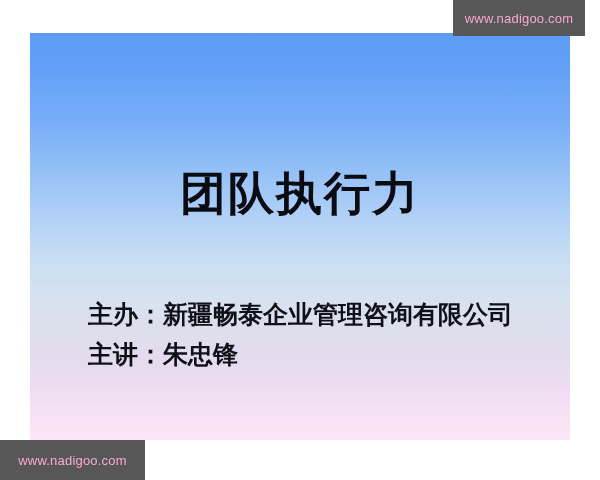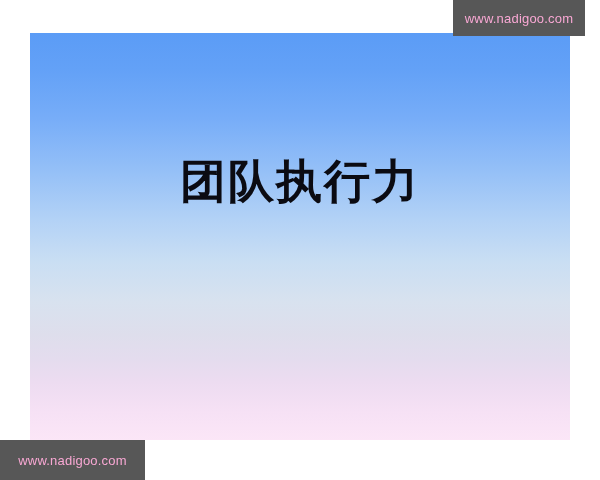--- a/index.html
+++ b/index.html
@@ -44,21 +44,21 @@
         #f6e1f5 93%,
         #fbe6f7 100%
       );
     overflow: hidden;
   }
 
   
   #slide-title {
     position: absolute;
     left: 0;
-    top: 120px;
+    top: 132px;
     width: 100%;
     text-align: center;
     font-family: "Liberation Serif", "DejaVu Serif", serif;
     font-size: 46px;
     font-weight: 700;
     line-height: 58px;
     letter-spacing: 2px;
     color: #0b0b12;
     white-space: nowrap;
   }
@@ -108,20 +108,24 @@
 </style>
 </head>
 <body>
 
 <div id="canvas">
 
   <div id="slide">
 
     <div id="slide-title">团队执行力</div>
 
+    <div id="subtitle-block">
+      <div class="subtitle-line">主办：新疆畅泰企业管理咨询有限公司</div>
+      <div class="subtitle-line">主讲：朱忠锋</div>
+    </div>
 
   </div>
 
   <div class="watermark" id="watermark-top">
     <span>www.nadigoo.com</span>
   </div>
 
   <div class="watermark" id="watermark-bottom">
     <span>www.nadigoo.com</span>
   </div>

